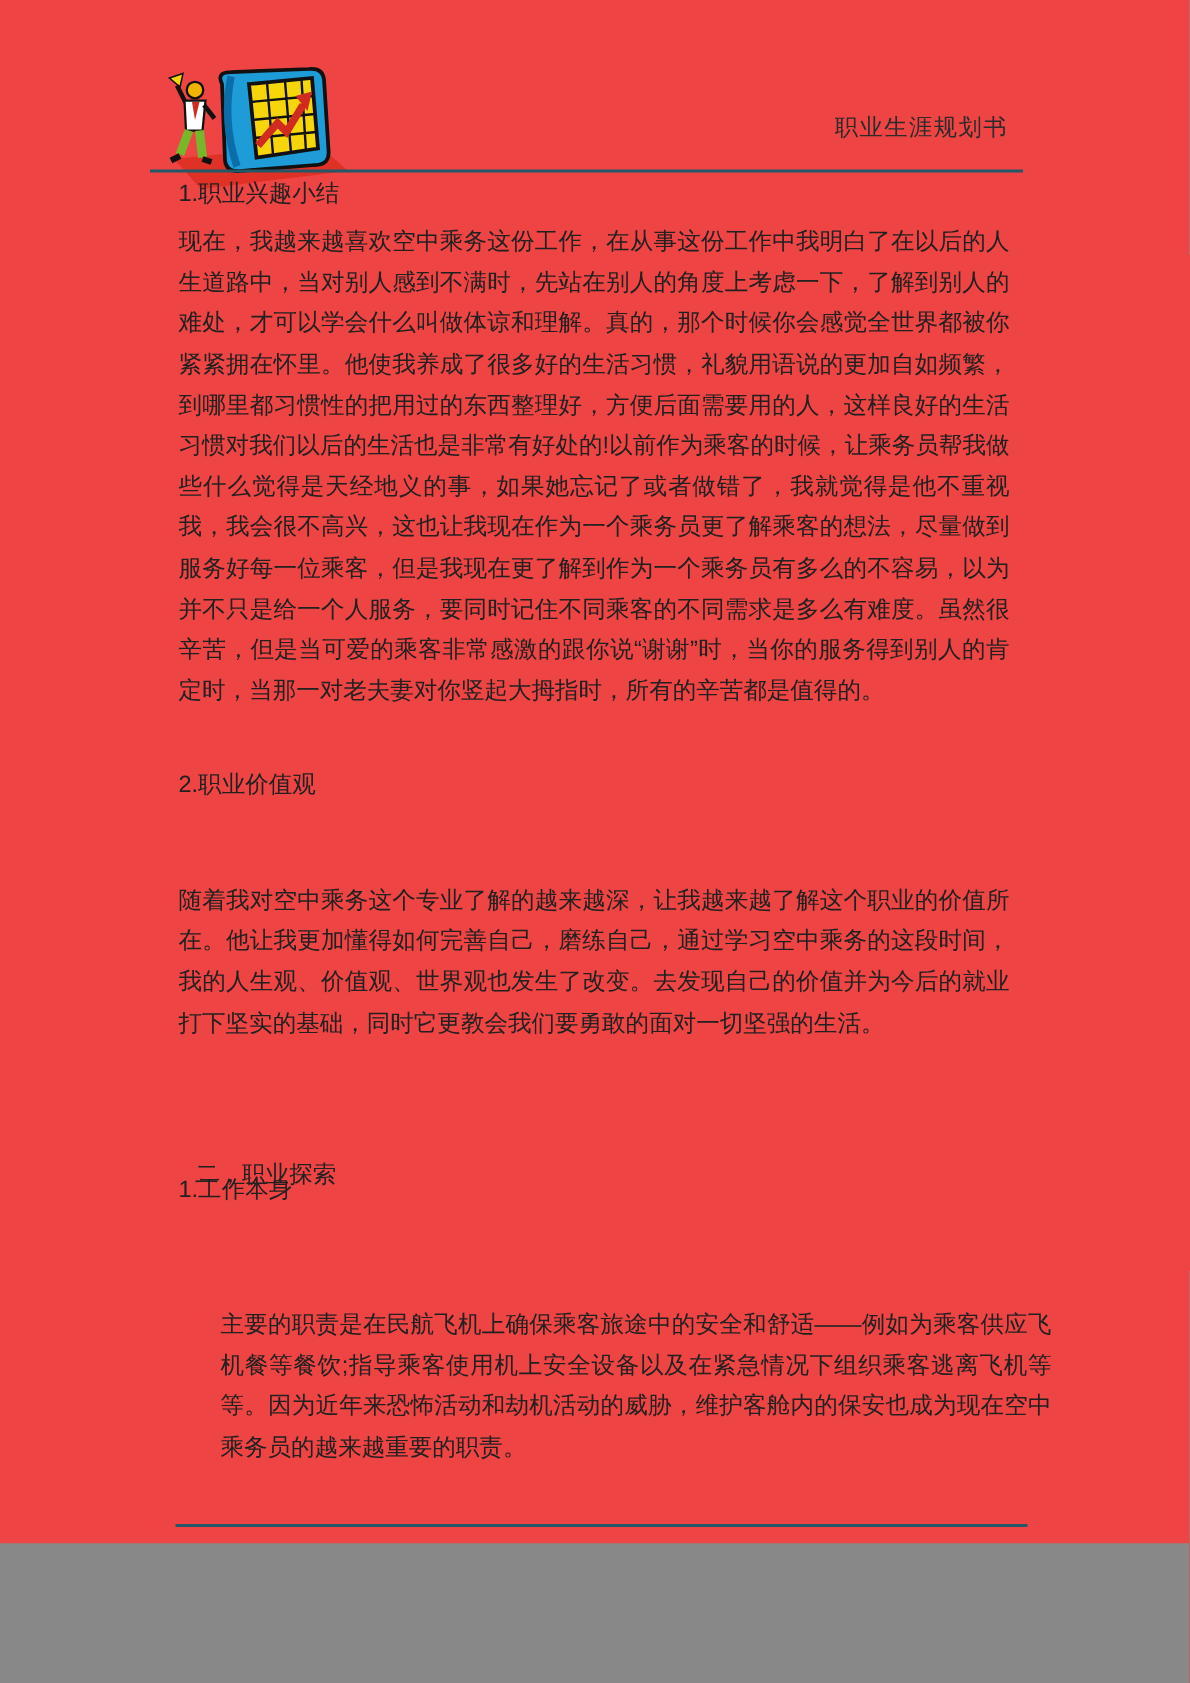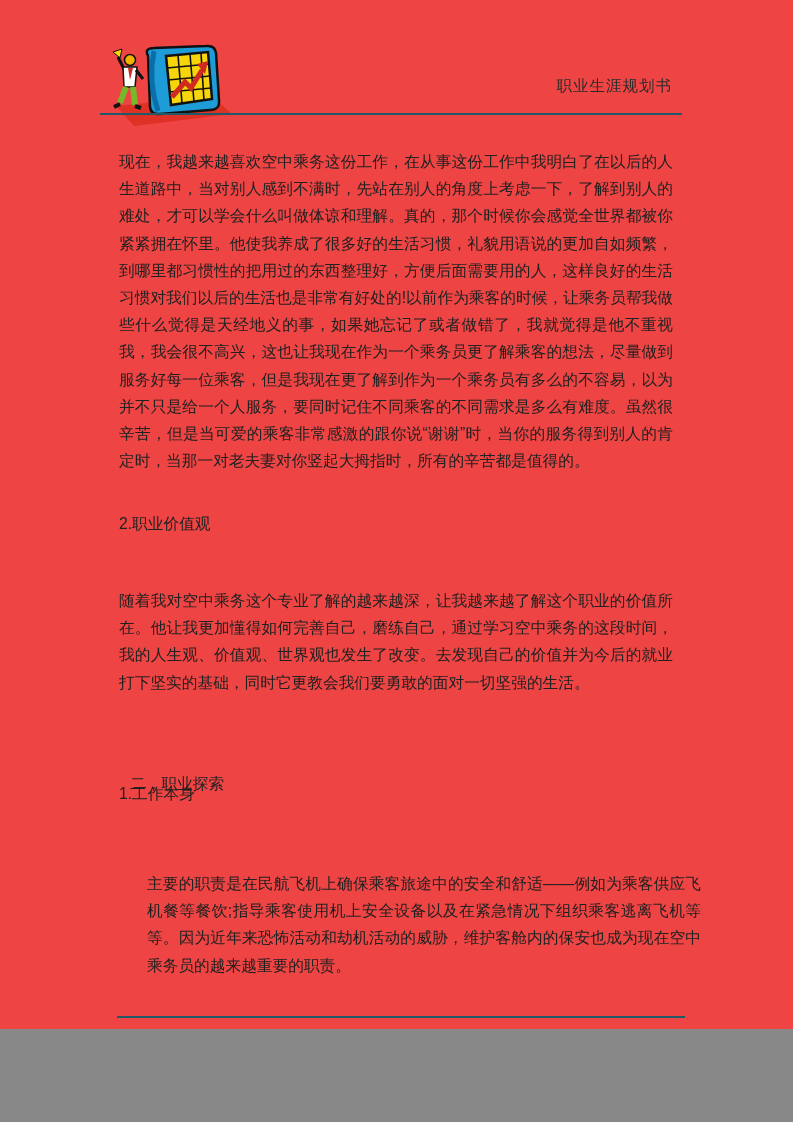--- a/index.html
+++ b/index.html
@@ -117,20 +117,21 @@
       <polygon points="16,24 21,24 18,36" fill="#d12a1f"></polygon>
       <path d="M14,43 L8,59" stroke="#76b82a" stroke-width="6" fill="none"></path>
       <path d="M21,43 L23,61" stroke="#76b82a" stroke-width="6" fill="none"></path>
       <path d="M8,60 L2,63 M23,62 L29,64" stroke="#111111" stroke-width="4" fill="none"></path>
     </svg>
   </div>
 
   <div class="header-title">职业生涯规划书</div>
   <div class="header-rule"></div>
 
+  <div class="block b0">1.职业兴趣小结</div>
   <div class="block b1 para">现在，我越来越喜欢空中乘务这份工作，在从事这份工作中我明白了在以后的人生道路中，当对别人感到不满时，先站在别人的角度上考虑一下，了解到别人的难处，才可以学会什么叫做体谅和理解。真的，那个时候你会感觉全世界都被你紧紧拥在怀里。他使我养成了很多好的生活习惯，礼貌用语说的更加自如频繁，到哪里都习惯性的把用过的东西整理好，方便后面需要用的人，这样良好的生活习惯对我们以后的生活也是非常有好处的!以前作为乘客的时候，让乘务员帮我做些什么觉得是天经地义的事，如果她忘记了或者做错了，我就觉得是他不重视我，我会很不高兴，这也让我现在作为一个乘务员更了解乘客的想法，尽量做到服务好每一位乘客，但是我现在更了解到作为一个乘务员有多么的不容易，以为并不只是给一个人服务，要同时记住不同乘客的不同需求是多么有难度。虽然很辛苦，但是当可爱的乘客非常感激的跟你说“谢谢”时，当你的服务得到别人的肯定时，当那一对老夫妻对你竖起大拇指时，所有的辛苦都是值得的。</div>
   <div class="block b2">2.职业价值观</div>
   <div class="block b3 para">随着我对空中乘务这个专业了解的越来越深，让我越来越了解这个职业的价值所在。他让我更加懂得如何完善自己，磨练自己，通过学习空中乘务的这段时间，我的人生观、价值观、世界观也发生了改变。去发现自己的价值并为今后的就业打下坚实的基础，同时它更教会我们要勇敢的面对一切坚强的生活。</div>
   <div class="block b5 indent1">二，职业探索</div>
   <div class="block b6">1.工作本身</div>
   <div class="block b8 para">主要的职责是在民航飞机上确保乘客旅途中的安全和舒适——例如为乘客供应飞机餐等餐饮;指导乘客使用机上安全设备以及在紧急情况下组织乘客逃离飞机等等。因为近年来恐怖活动和劫机活动的威胁，维护客舱内的保安也成为现在空中乘务员的越来越重要的职责。</div>
 
   <div class="footer-rule"></div>
   <div class="page-number">2</div>
 

